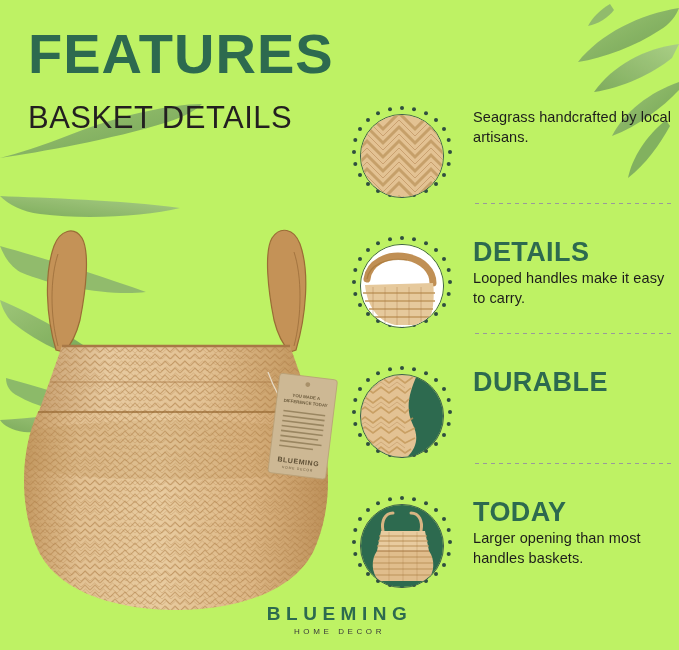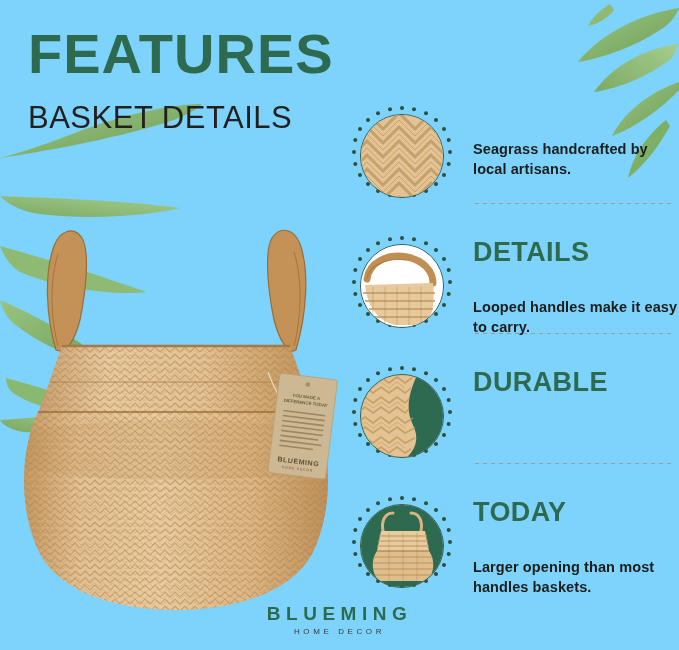--- a/index.html
+++ b/index.html
@@ -2,21 +2,21 @@
 <html><head>
 <meta charset="utf-8">
 <style>
   * { box-sizing: border-box; margin: 0; padding: 0; }
   html, body {
     width: 679px; height: 650px;
     background: #ffffff;
     font-family: "Liberation Sans", sans-serif;
     overflow: hidden;
   }
-  .page { position: relative; width: 679px; height: 650px; background: #7dd3fc; }
+  .page { position: relative; width: 679px; height: 650px; background: #bef264; }
 
   
   .leaf-layer { position: absolute; inset: 0; pointer-events: none; }
 
   
   .header { position: absolute; left: 28px; top: 26px; }
   .title {
     font-size: 56px; font-weight: 700; letter-spacing: 1px;
     color: #2d6a4f; line-height: 1; font-family: "Liberation Sans", sans-serif;
   }
@@ -39,22 +39,22 @@
   .feature .circle {
     position: absolute; left: 10px; top: 10px; width: 84px; height: 84px;
     border-radius: 50%; overflow: hidden; border: 1px solid #3c5c4b;
   }
   .feature .ftext { position: absolute; left: 128px; top: 8px; width: 205px; }
   .feature h3 {
     font-size: 27px; font-weight: 700; letter-spacing: 0.4px;
     color: #2d6a4f; line-height: 1.05; margin-bottom: 3px;
   }
   .feature p {
-    font-size: 14.5px; font-weight: 700; color: #1d1d1b;
-    line-height: 1.35; letter-spacing: 0.1px; margin-top: 32px;
+    font-size: 14.5px; font-weight: 400; color: #1d1d1b;
+    line-height: 1.35; letter-spacing: 0.1px;
   }
   .divider {
     position: absolute; left: 128px; width: 200px; height: 3px;
     background-image: radial-gradient(#9a9a9a 38%, transparent 40%);
     background-size: 8px 3px; background-repeat: repeat-x;
   }
 
   
   .brand { position: absolute; left: 0; right: 0; bottom: 14px; text-align: center; }
   .brand .name {

